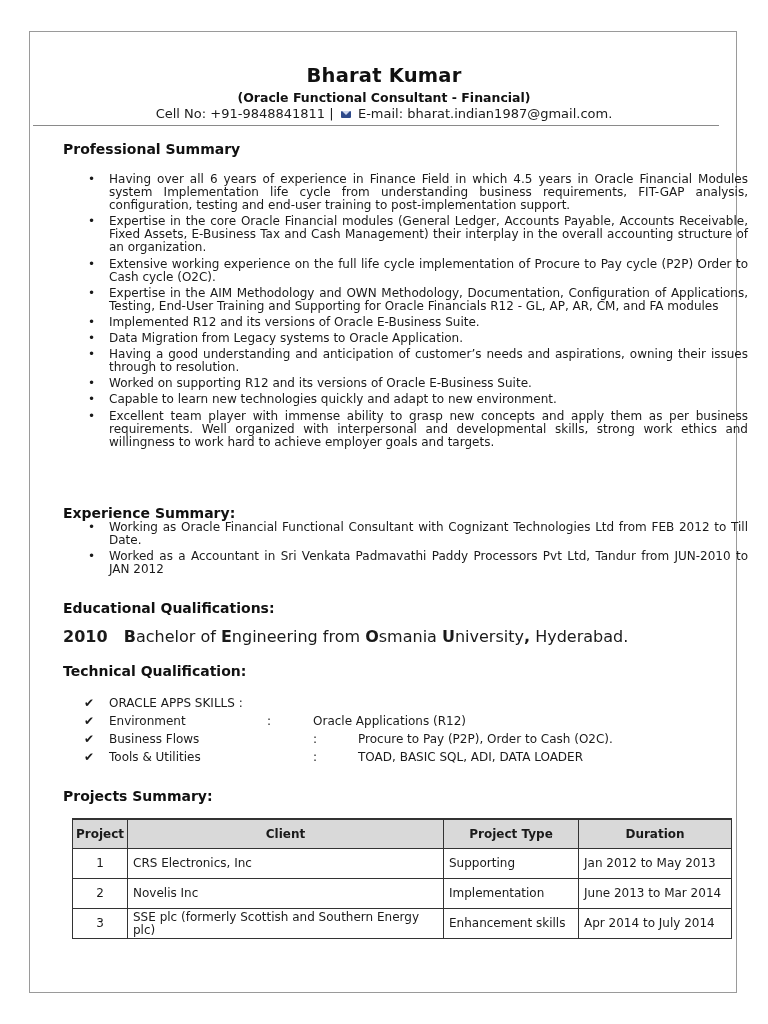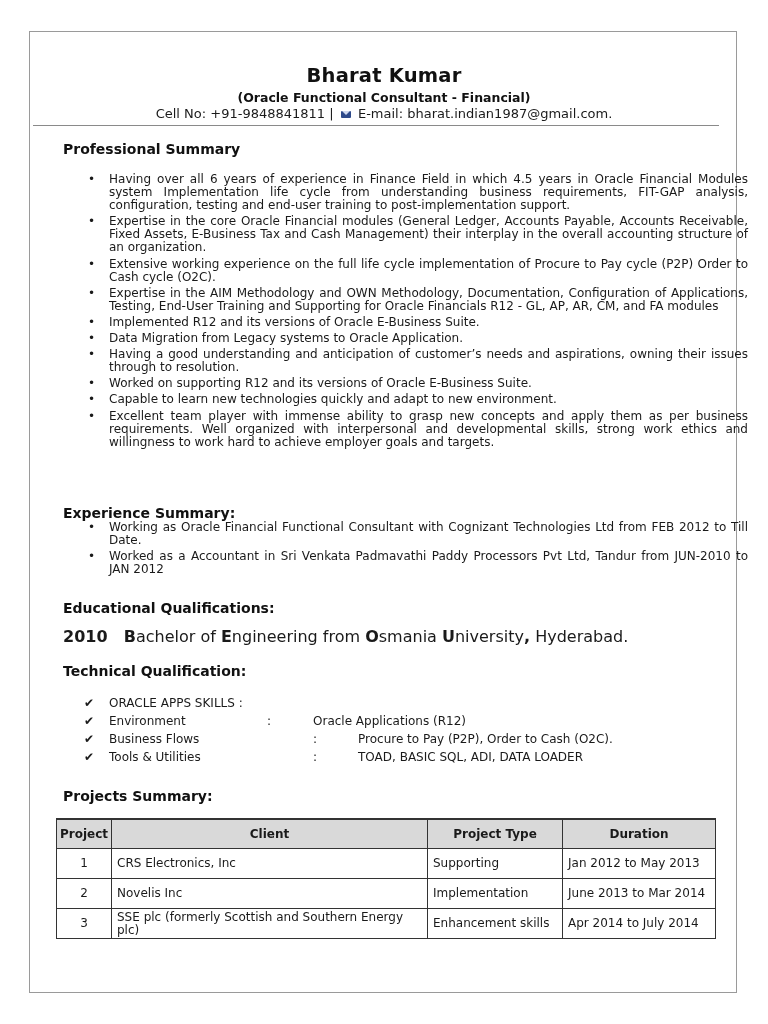--- a/index.html
+++ b/index.html
@@ -15,21 +15,21 @@
     .heading { font-weight: bold; font-size: 14px; color: #111; }
     .para { font-size: 16px; line-height: 13.1px; color: #1a1a1a; }
     ul.bl { list-style: none; margin: 0; padding: 0; }
     ul.bl li { position: relative; padding-left: 46px; font-size: 12px; line-height: 13.1px; text-align: justify; margin: 0 0 3px 0; width: 639px; }
     ul.bl li .bullet { position: absolute; left: 25px; top: 0; font-size: 12px; }
     .tech-row { position: absolute; left: 54px; font-size: 12px; height: 16px; line-height: 16px; width: 620px; }
     .tech-row .check { position: absolute; left: 0; }
     .tech-row .lbl { position: absolute; left: 25px; }
     .tech-row .colon { position: absolute; }
     .tech-row .val { position: absolute; }
-    table.proj { position: absolute; left: 26px; top: 786px; width: 660px; border-collapse: collapse; font-size: 12px; padding-left: 9px; }
+    table.proj { position: absolute; left: 42px; top: 786px; width: 660px; border-collapse: collapse; font-size: 12px; padding-left: 9px; }
     table.proj th, table.proj td { border: 1px solid #333; padding: 0 5px; line-height: 13px; vertical-align: middle; }
     table.proj th { background: #d9d9d9; font-weight: bold; height: 28px; text-align: center; }
     table.proj td { height: 29px; }
     table.proj .thick-top th { border-top: 2px solid #333; }
     .b { font-weight: bold; }
   </style>
 </head>
 <body>
 
 <div class="page">

